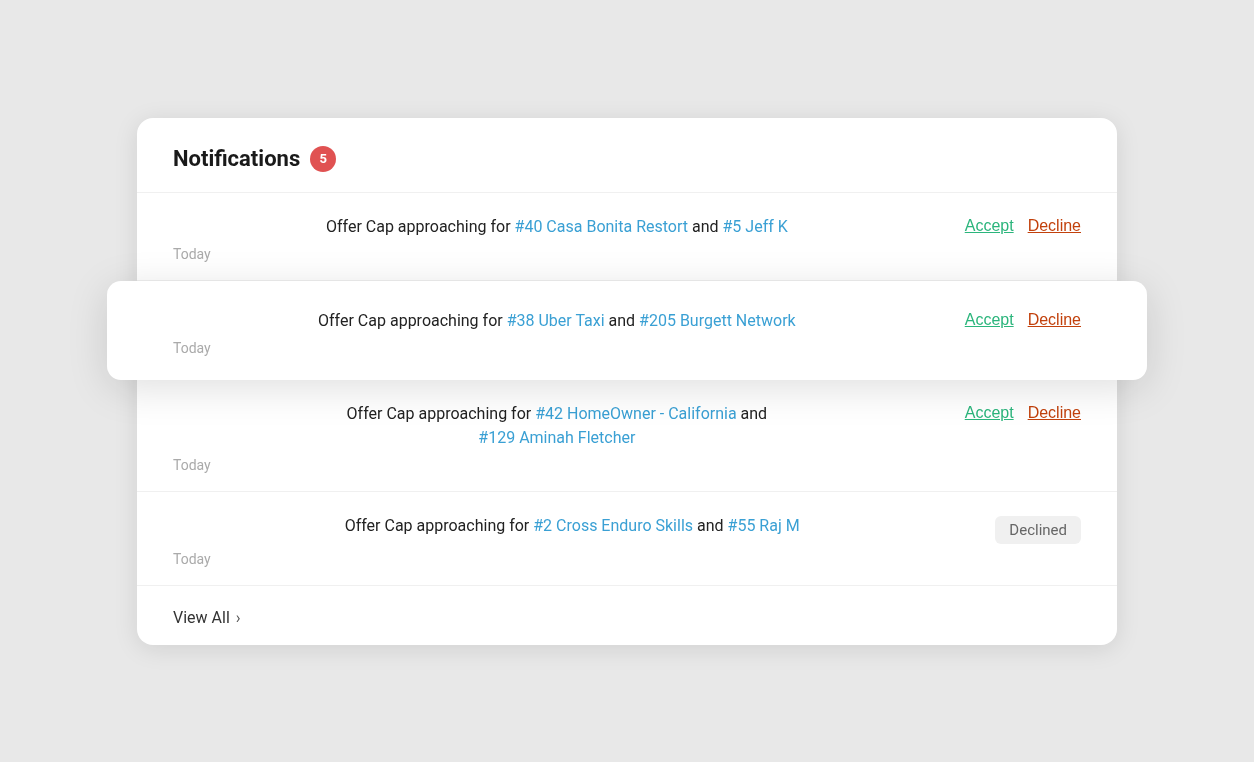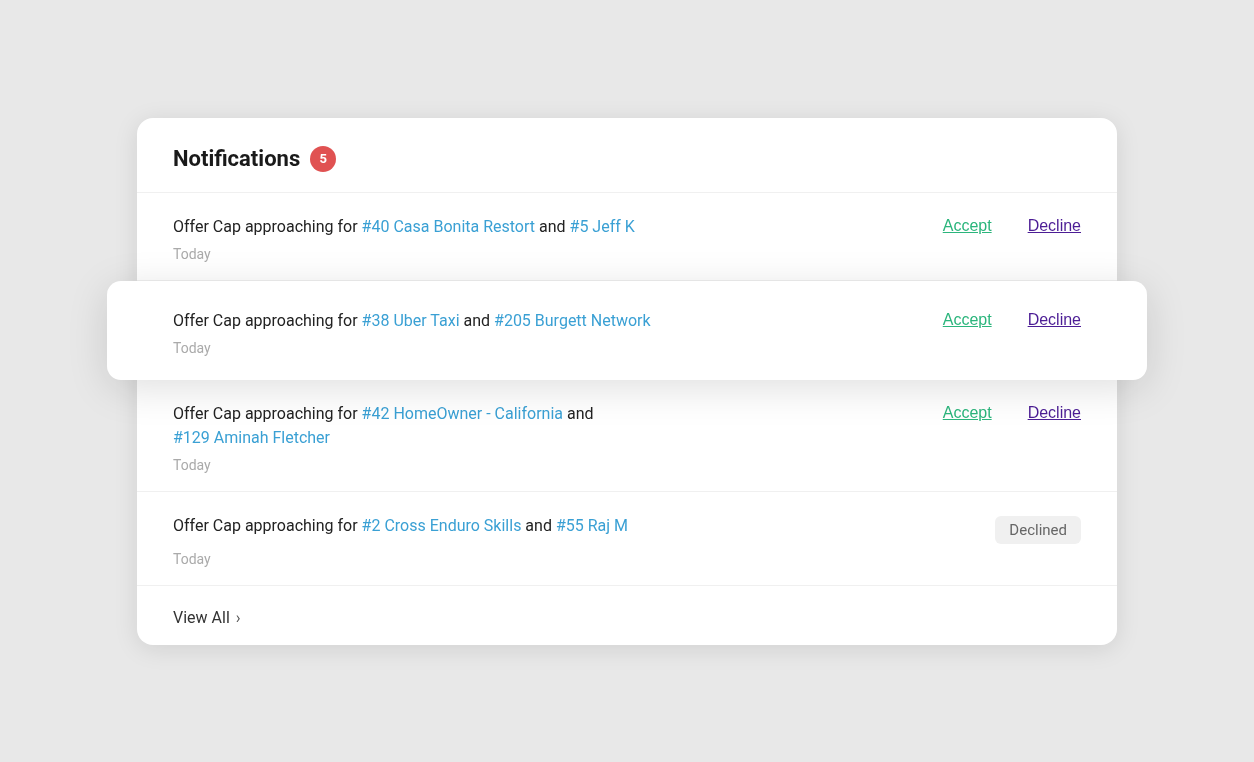--- a/index.html
+++ b/index.html
@@ -72,55 +72,56 @@
       align-items: flex-start;
       justify-content: space-between;
     }
 
     .notification-text {
       font-size: 16px;
       color: #222;
       line-height: 1.5;
       flex: 1;
       margin-right: 24px;
+      text-align: center;
     }
 
     .notification-text .link {
       color: #3aa0d4;
       text-decoration: none;
     }
 
     .notification-actions {
       display: flex;
       align-items: center;
+      gap: 14px;
       flex-shrink: 0;
       padding-top: 2px;
     }
 
     .btn-accept {
       color: #2bb57c;
       background: none;
       border: none;
       font-size: 16px;
       font-weight: 500;
       text-decoration: underline;
       cursor: pointer;
       padding: 0;
     }
 
     .btn-decline {
-      color: #4c1d95;
+      color: #c2410c;
       background: none;
       border: none;
       font-size: 16px;
       font-weight: 500;
       text-decoration: underline;
       cursor: pointer;
       padding: 0;
-      margin-left: 36px;
     }
 
     .status-badge {
       background: #f0f0f0;
       color: #666;
       border-radius: 6px;
       padding: 5px 14px;
       font-size: 15px;
       font-weight: 400;
     }

